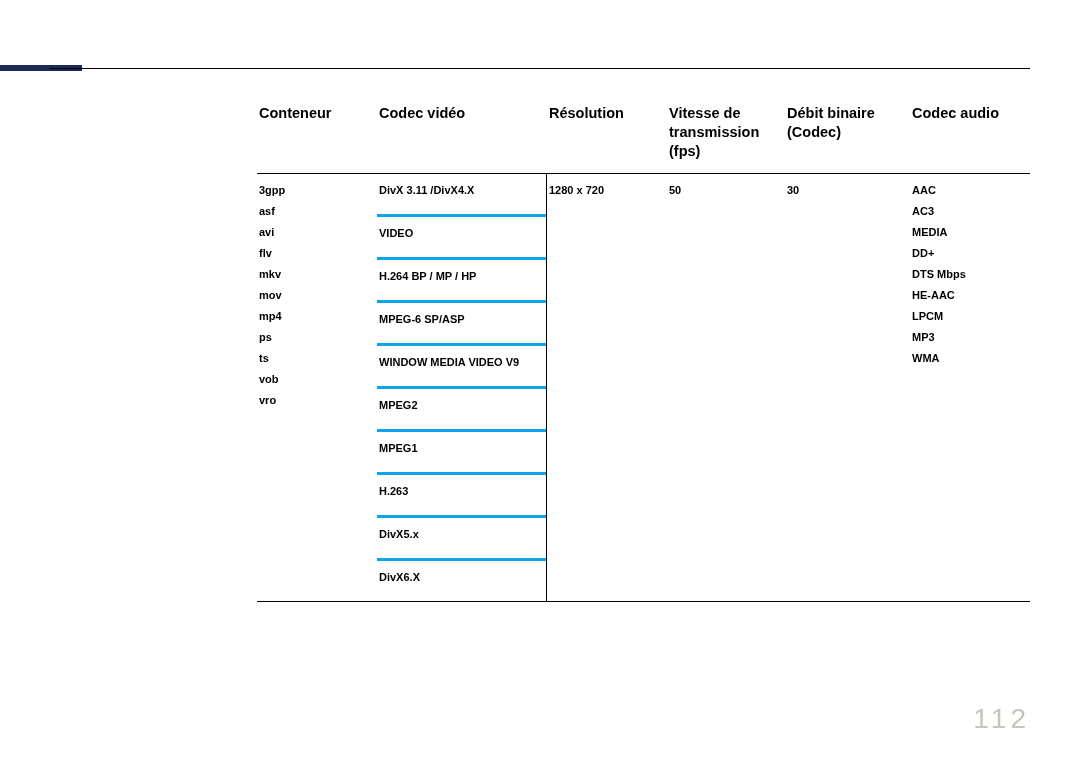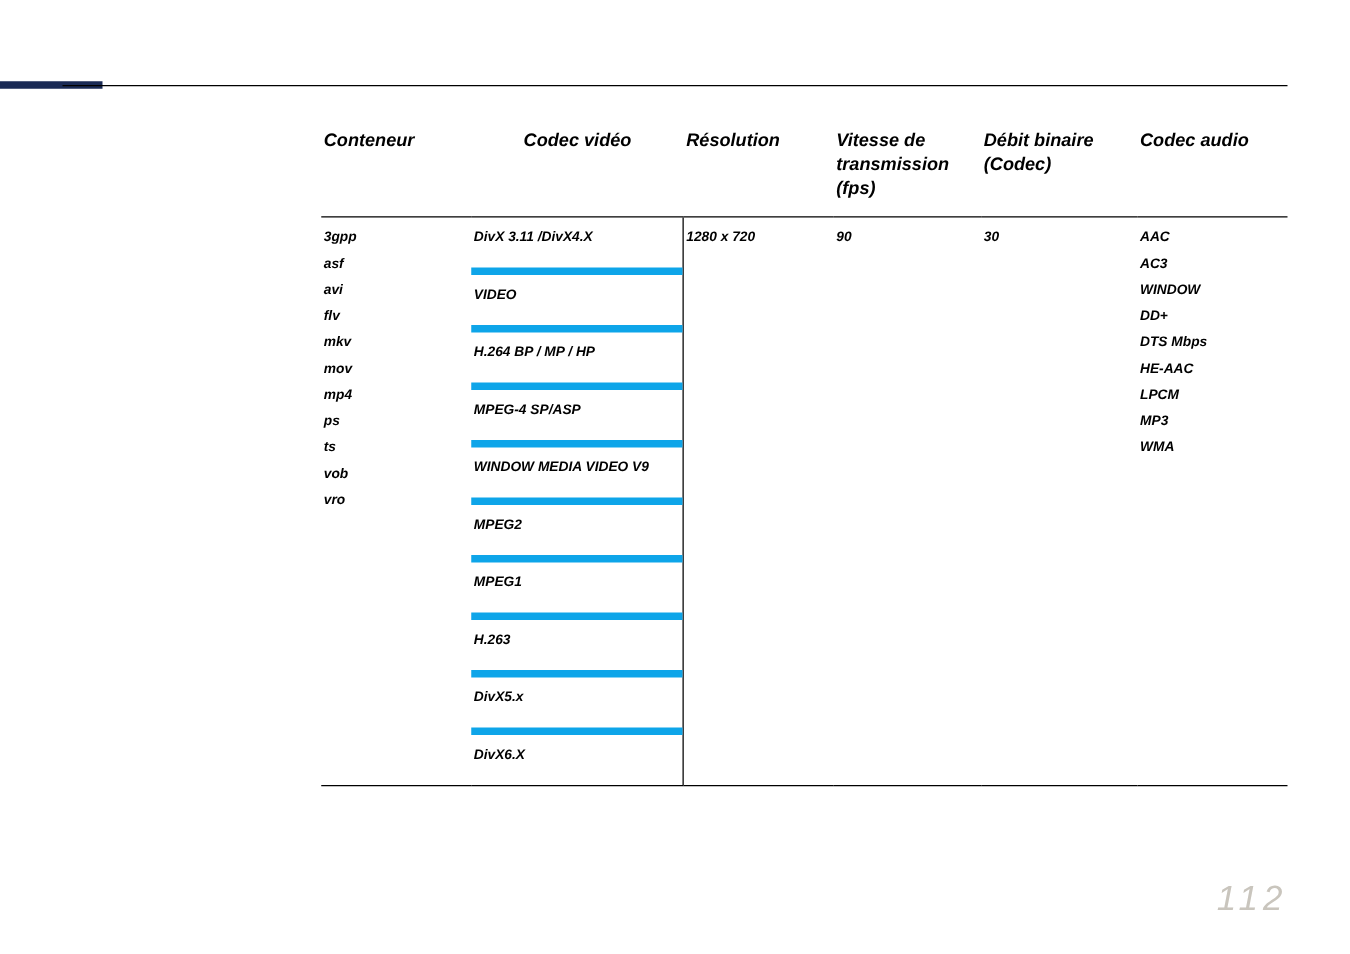--- a/index.html
+++ b/index.html
@@ -1,15 +1,15 @@
 <!DOCTYPE html>
 <html><head>
 <meta charset="utf-8">
 <style>
-  * { margin: 0; padding: 0; box-sizing: border-box; font-style: italic; }
+  * { margin: 0; padding: 0; box-sizing: border-box; }
   body {
     width: 1080px;
     height: 763px;
     background: #fff;
     font-family: "Segoe UI", "Myriad Pro", Arial, sans-serif;
     color: #000;
     position: relative;
   }
   .header-band {
     position: absolute;
@@ -42,41 +42,41 @@
     text-align: left;
     font-weight: 600;
     font-size: 14.5px;
     color: #000;
     padding: 4px 2px 12px 2px;
     vertical-align: top;
     border-bottom: 1px solid #000;
     line-height: 1.3;
   }
   .th-container { width: 120px; }
-  .th-videocodec { width: 170px; text-align: center; }
+  .th-videocodec { width: 170px; }
   .th-resolution { width: 120px; margin-top: 26px; }
   .th-fps { width: 118px; }
   .th-bitrate { width: 125px; }
   .th-audiocodec { width: 120px; }
   tbody td {
     vertical-align: top;
     font-size: 11px;
     font-weight: 600;
     padding: 6px 2px 6px 2px;
     border: none;
   }
   .spec-table { border-bottom: 1px solid #000; }
   .list-cell { padding-top: 6px; padding-bottom: 20px; }
   .list-cell div { line-height: 1.0; padding: 5px 0; }
   .codec-col { padding: 0; }
   .codec-inner {
     border-right: 1px solid #000;
   }
   .codec-item {
-    border-bottom: 6px solid #0ea5e9;
+    border-bottom: 3px solid #0ea5e9;
     padding: 10px 2px 18px 2px;
     font-size: 11px;
     font-weight: 600;
   }
   .codec-item.last { border-bottom: none; }
   .plain-cell {
     padding-top: 10px;
     font-size: 11px;
     font-weight: 600;
     margin-top: 28px;
@@ -124,36 +124,36 @@
           <div>ps</div>
           <div>ts</div>
           <div>vob</div>
           <div>vro</div>
         </td>
         <td class="codec-col">
           <div class="codec-inner">
             <div class="codec-item">DivX 3.11 /DivX4.X</div>
             <div class="codec-item">VIDEO</div>
             <div class="codec-item">H.264 BP / MP / HP</div>
-            <div class="codec-item">MPEG-4 SP/ASP</div>
+            <div class="codec-item">MPEG-6 SP/ASP</div>
             <div class="codec-item">WINDOW MEDIA VIDEO V9</div>
             <div class="codec-item">MPEG2</div>
             <div class="codec-item">MPEG1</div>
             <div class="codec-item">H.263</div>
             <div class="codec-item">DivX5.x</div>
             <div class="codec-item last">DivX6.X</div>
           </div>
         </td>
         <td class="plain-cell">1280 x 720</td>
-        <td class="plain-cell">90</td>
+        <td class="plain-cell">50</td>
         <td class="plain-cell">30</td>
         <td class="list-cell">
           <div>AAC</div>
           <div>AC3</div>
-          <div>WINDOW</div>
+          <div>MEDIA</div>
           <div>DD+</div>
           <div>DTS Mbps</div>
           <div>HE-AAC</div>
           <div>LPCM</div>
           <div>MP3</div>
           <div>WMA</div>
         </td>
       </tr>
     </tbody>
   </table>

